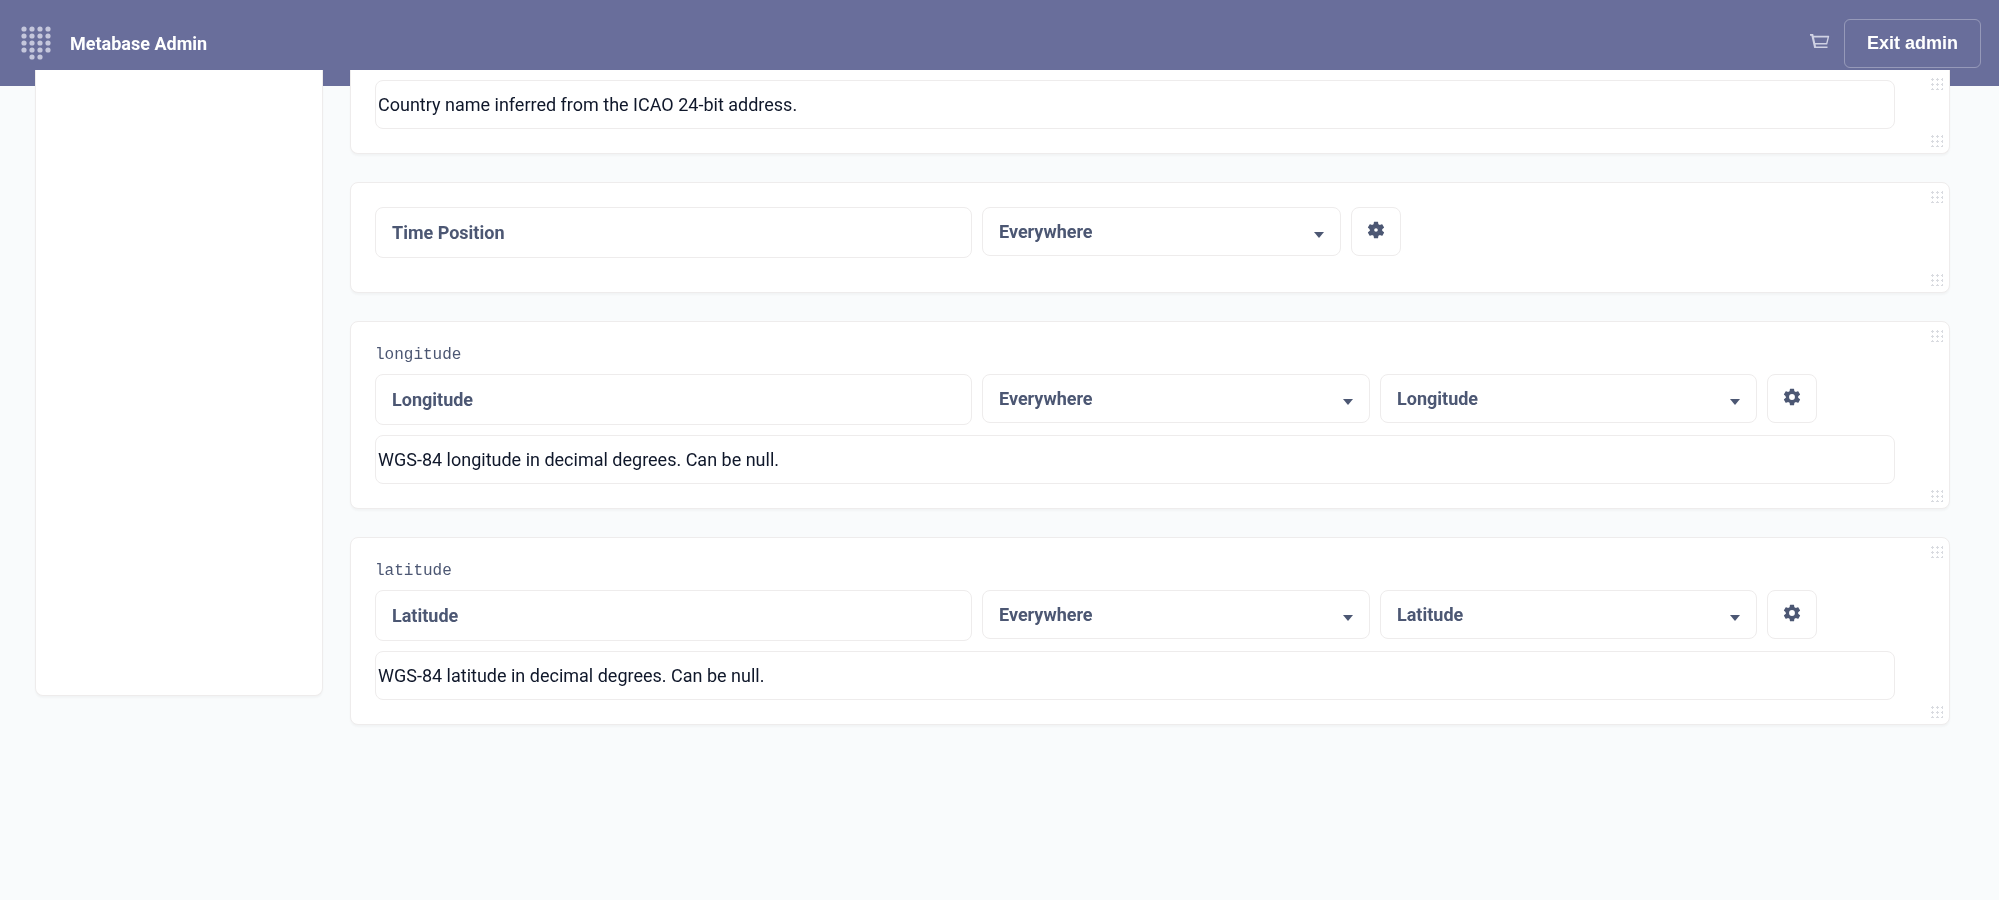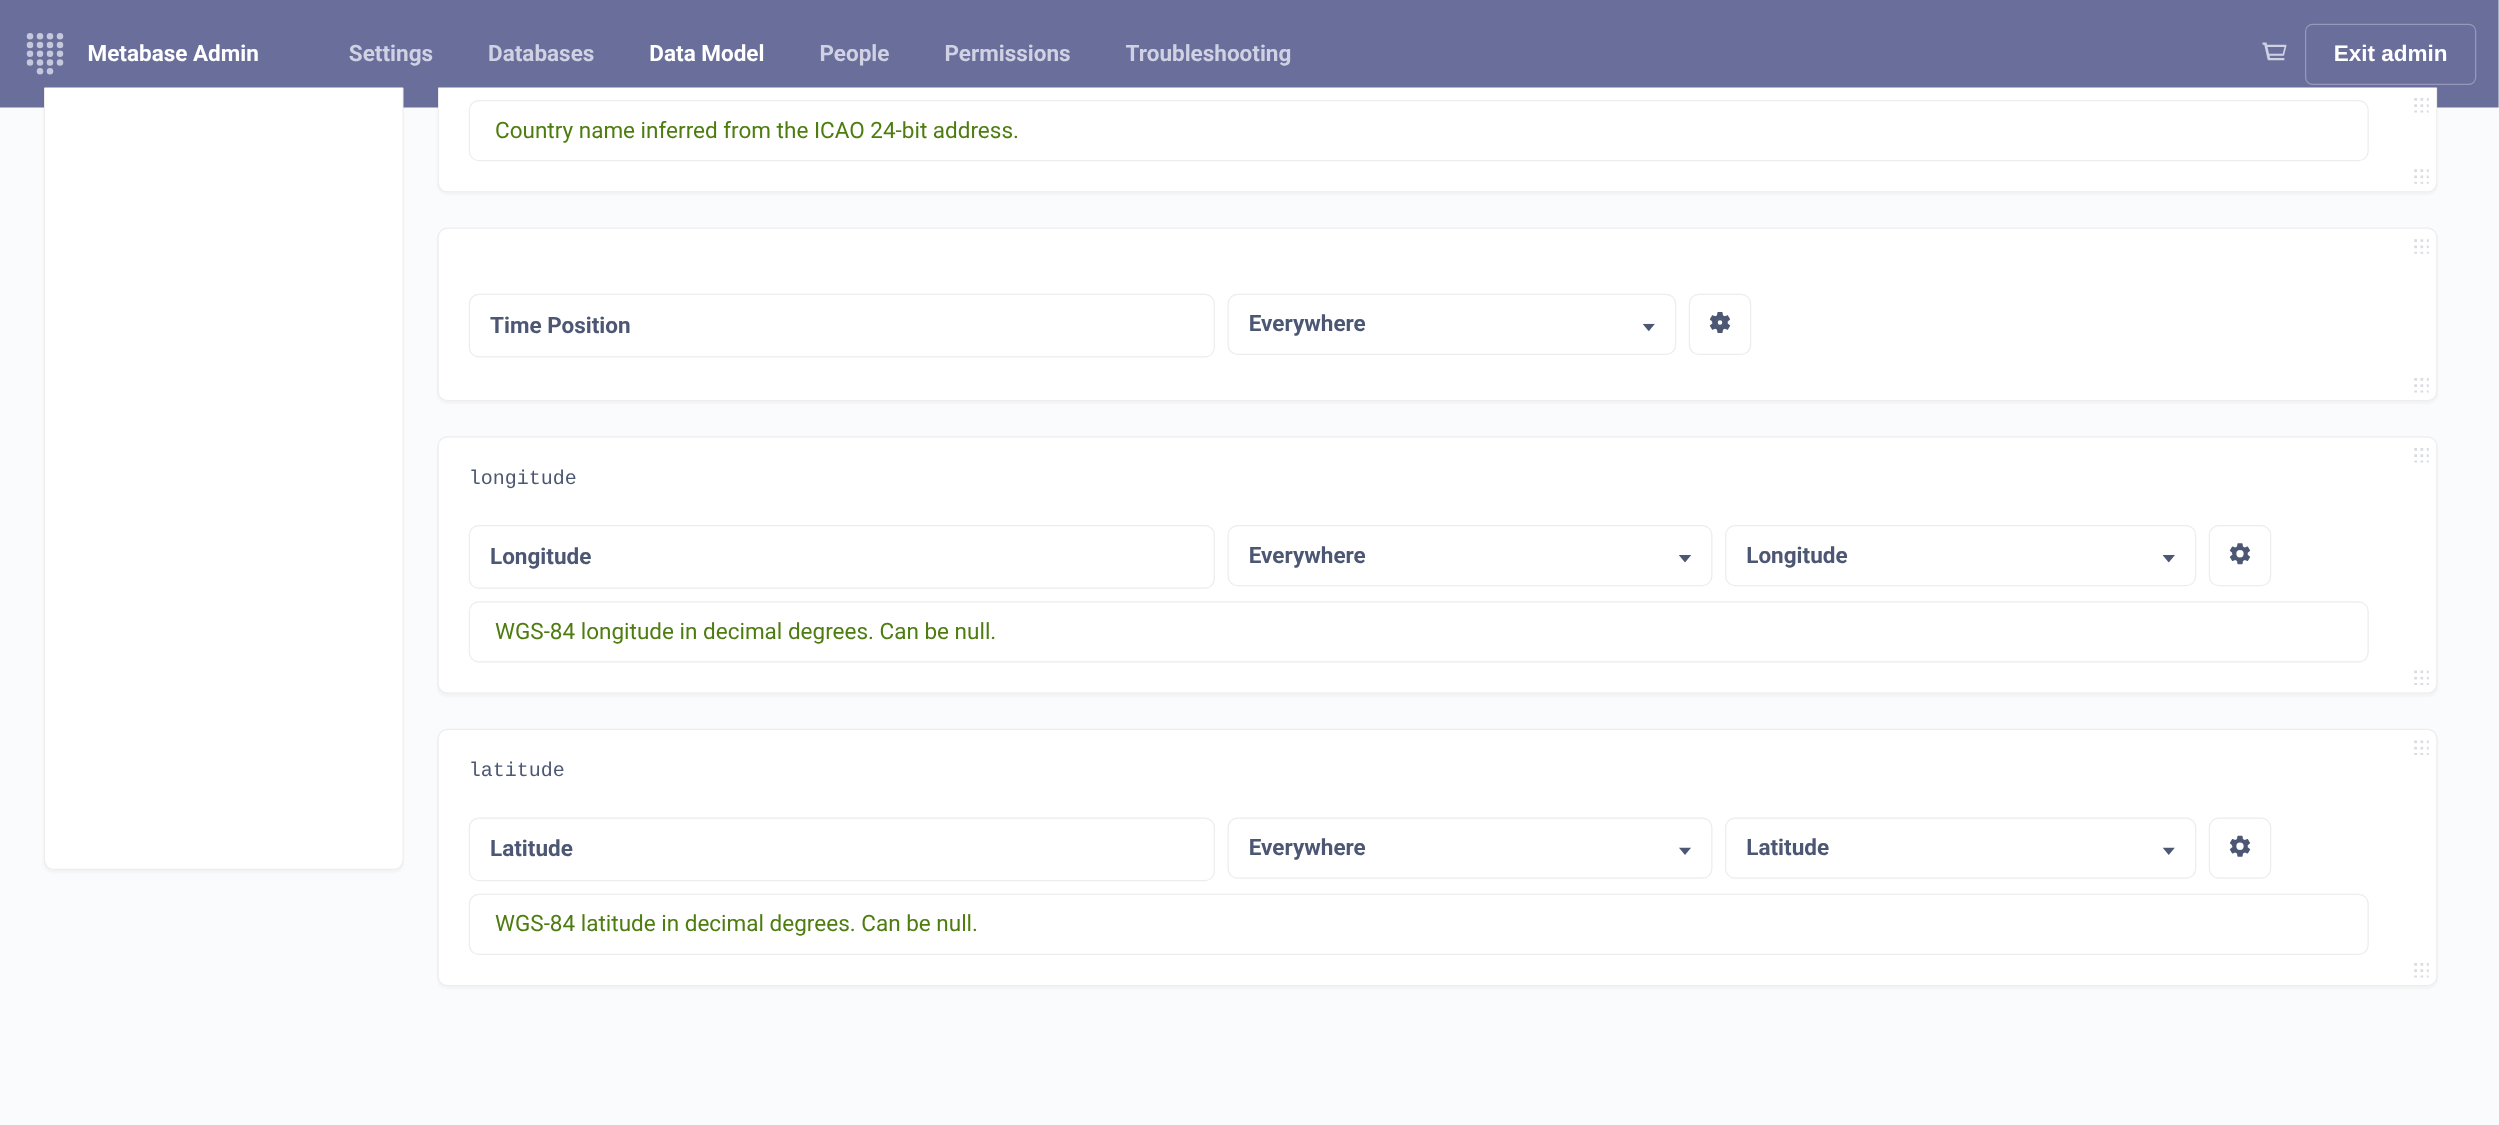--- a/index.html
+++ b/index.html
@@ -149,21 +149,20 @@
     .field-column-name {
       font-family: Monaco, 'Courier New', monospace;
       font-size: 16px;
       color: #4c5773;
       margin-bottom: 10px;
     }
     .field-row {
       display: flex;
       gap: 10px;
       margin-bottom: 10px;
-      margin-top: 28px;
     }
     .field-name-input {
       flex: 0 0 597px;
       height: 51px;
       border: 1px solid #eeecec;
       border-radius: 8px;
       padding: 0 16px;
       font-size: 18px;
       font-weight: 700;
       color: #4c5773;
@@ -206,23 +205,23 @@
       cursor: pointer;
       background: #ffffff;
     }
     .chevron-icon svg {
       width: 10px;
       height: 6px;
     }
     .field-description {
       border: 1px solid #eeecec;
       border-radius: 8px;
-      padding: 14px 20px;
-      font-size: 18px;
-      color: #4d7c0f;
+      padding: 14px 2px;
+      font-size: 18px;
+      color: #0f172a;
       width: calc(100% - 30px);
       font-family: inherit;
       height: 49px;
       display: flex;
       align-items: center;
     }
     input {
       outline: none;
     }
     input::placeholder {
@@ -254,28 +253,20 @@
               <circle cx="14" cy="25" r="2.6"></circle>
               <circle cx="22" cy="25" r="2.6"></circle>
               <circle cx="30" cy="25" r="2.6"></circle>
             <circle cx="14" cy="32" r="2.6"></circle>
               <circle cx="22" cy="32" r="2.6"></circle>
           </g>
         </svg>
       </span>
       <span class="brand-name">Metabase Admin</span>
     </div>
-    <div class="nav-items">
-      <div class="nav-item">Settings</div>
-      <div class="nav-item">Databases</div>
-      <div class="nav-item active">Data Model</div>
-      <div class="nav-item">People</div>
-      <div class="nav-item">Permissions</div>
-      <div class="nav-item">Troubleshooting</div>
-    </div>
   </div>
   <div class="nav-right">
     <span class="store-icon">
       <svg width="24" height="24" viewBox="0 0 24 24" fill="currentColor">
         <path d="M3 3h3l.5 2h14l-2 8H8L6.5 5H3V3zm5 13h10v2H8v-2zM5 3l-.5 2.5L4 3h1z M20 5H7l1.5 7h9.5l2-7z M4 3h3l3 13h10l2.5-10H7.5" opacity="0"></path>
         <path d="M4 3h2.5l.5 2.2h13.5a.5.5 0 0 1 .49.6l-1.8 8a.5.5 0 0 1-.49.4H8.3l.35 1.6H19v1.6H7.4a.5.5 0 0 1-.49-.39L4.1 4.6H2V3h2zm3.35 3.8l1.3 5.8h9.4l1.3-5.8H7.35z" opacity="0"></path>
         <path d="M22 7 L20 14 L6 14 L4 4 L2 4 L2 2 L5.5 2 L7 9 Z" opacity="0"></path>
         <path d="M3 4h2l1 3h15l-2 7H7l-1-4" fill="none" stroke="currentColor" stroke-width="0"></path>
         <path d="M2 3h3.2l.4 1.8h15a.6.6 0 0 1 .58.74l-1.9 7.6a.6.6 0 0 1-.58.46H7.6l.4 1.8h11.5v1.7H6.7a.6.6 0 0 1-.59-.47L3.4 4.7H2V3zm4 3.5 1.2 5.4h11l1.35-5.4H6z"></path>
       </svg>

